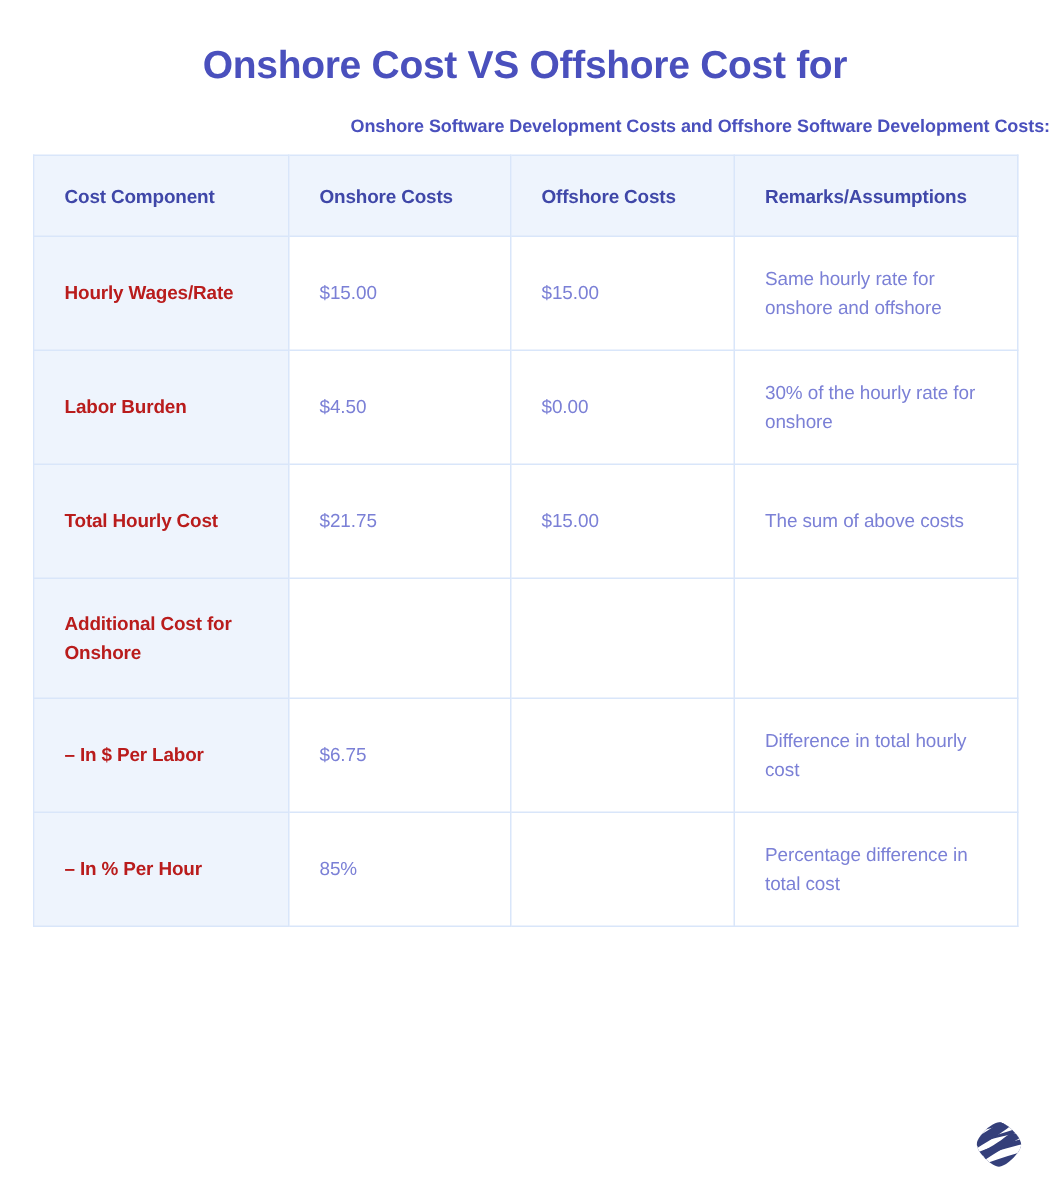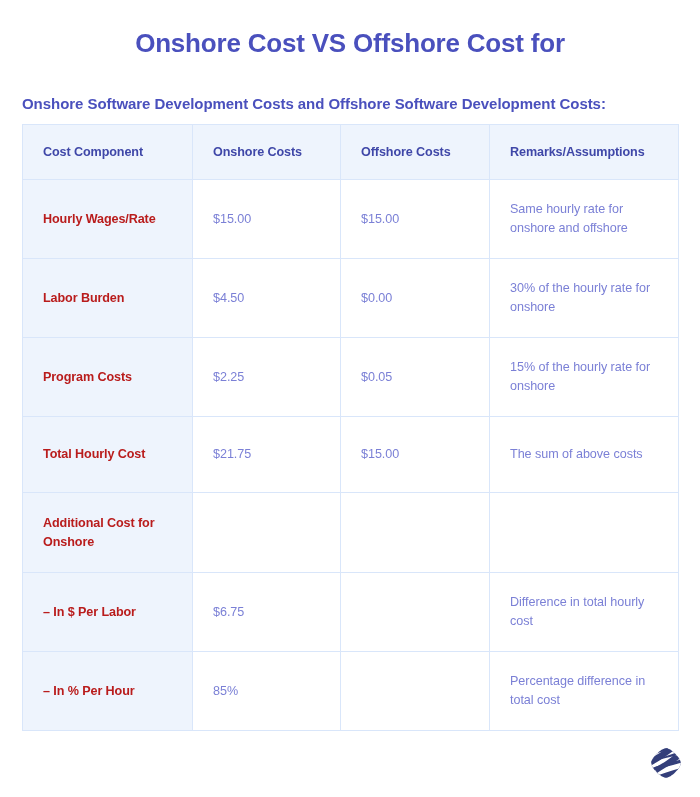--- a/index.html
+++ b/index.html
@@ -28,25 +28,26 @@
   .title {
     font-size: 26px;
     line-height: 35px;
     font-weight: bold;
     color: #4a50bd;
     letter-spacing: -0.2px;
   }
 
   
   .subtitle {
-    margin: 34px 0 0 22px;
-    font-size: 15px;
+    margin: 16px 0 0 22px;
+    font-size: 12px;
     font-weight: bold;
     color: #4a50bd;
     letter-spacing: -0.05px;
+    text-align: right;
   }
 
   
   .table-wrap {
     margin: 12px 0 0 22px;
     width: 656px;
   }
   table.cost-table {
     width: 656px;
     border-collapse: collapse;
@@ -56,21 +57,21 @@
   table.cost-table col.c1 { width: 170px; }
   table.cost-table col.c2 { width: 148px; }
   table.cost-table col.c3 { width: 149px; }
   table.cost-table col.c4 { width: 189px; }
 
   table.cost-table th,
   table.cost-table td {
     border: 1px solid #d9e6fa;
     vertical-align: middle;
     text-align: left;
-    padding: 20px 20px;
+    padding: 8px 20px;
   }
 
   
   thead th {
     background: #eef4fd;
     height: 54px;
     font-size: 12.6px;
     font-weight: bold;
     color: #3f47a8;
     letter-spacing: -0.1px;
@@ -142,26 +143,20 @@
           <td class="label-cell">Hourly Wages/Rate</td>
           <td class="value-cell">$15.00</td>
           <td class="value-cell">$15.00</td>
           <td class="remark-cell">Same hourly rate for onshore and offshore</td>
         </tr>
         <tr>
           <td class="label-cell">Labor Burden</td>
           <td class="value-cell">$4.50</td>
           <td class="value-cell">$0.00</td>
           <td class="remark-cell">30% of the hourly rate for onshore</td>
-        </tr>
-        <tr>
-          <td class="label-cell">Program Costs</td>
-          <td class="value-cell">$2.25</td>
-          <td class="value-cell">$0.05</td>
-          <td class="remark-cell">15% of the hourly rate for onshore</td>
         </tr>
         <tr>
           <td class="label-cell">Total Hourly Cost</td>
           <td class="value-cell">$21.75</td>
           <td class="value-cell">$15.00</td>
           <td class="remark-cell">The sum of above costs</td>
         </tr>
         <tr class="tall">
           <td class="label-cell">Additional Cost for Onshore</td>
           <td class="value-cell"></td>

